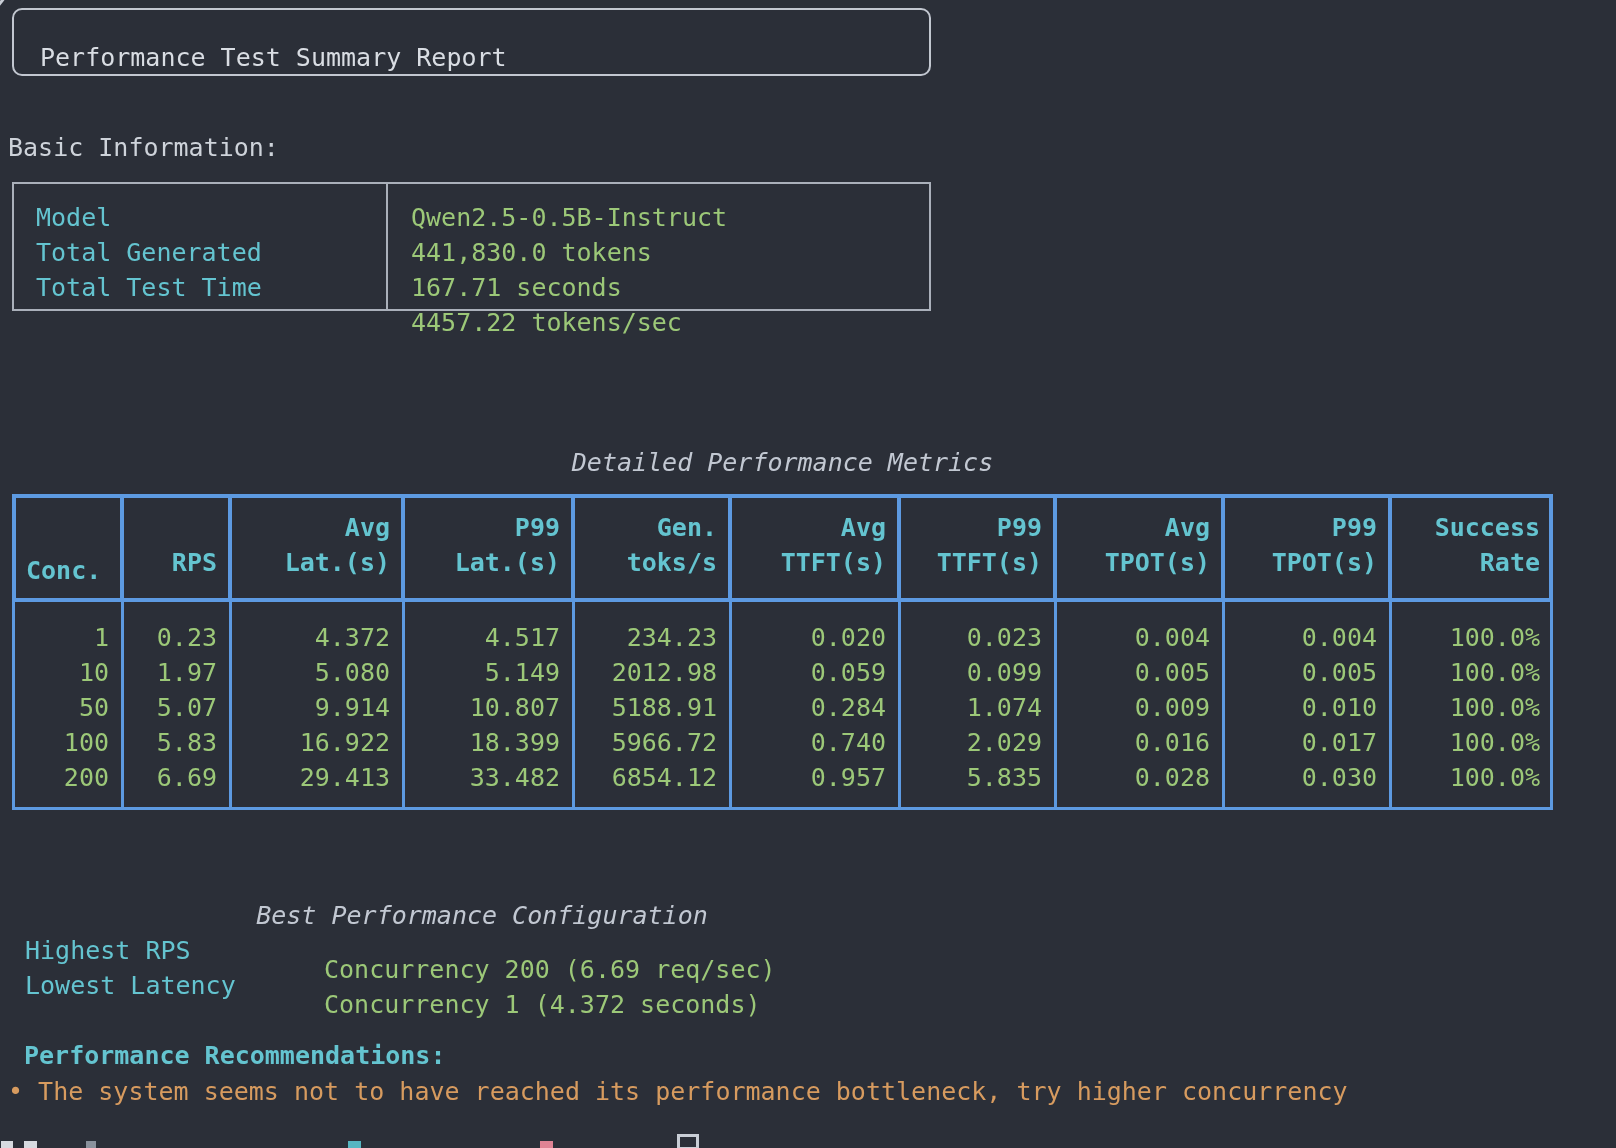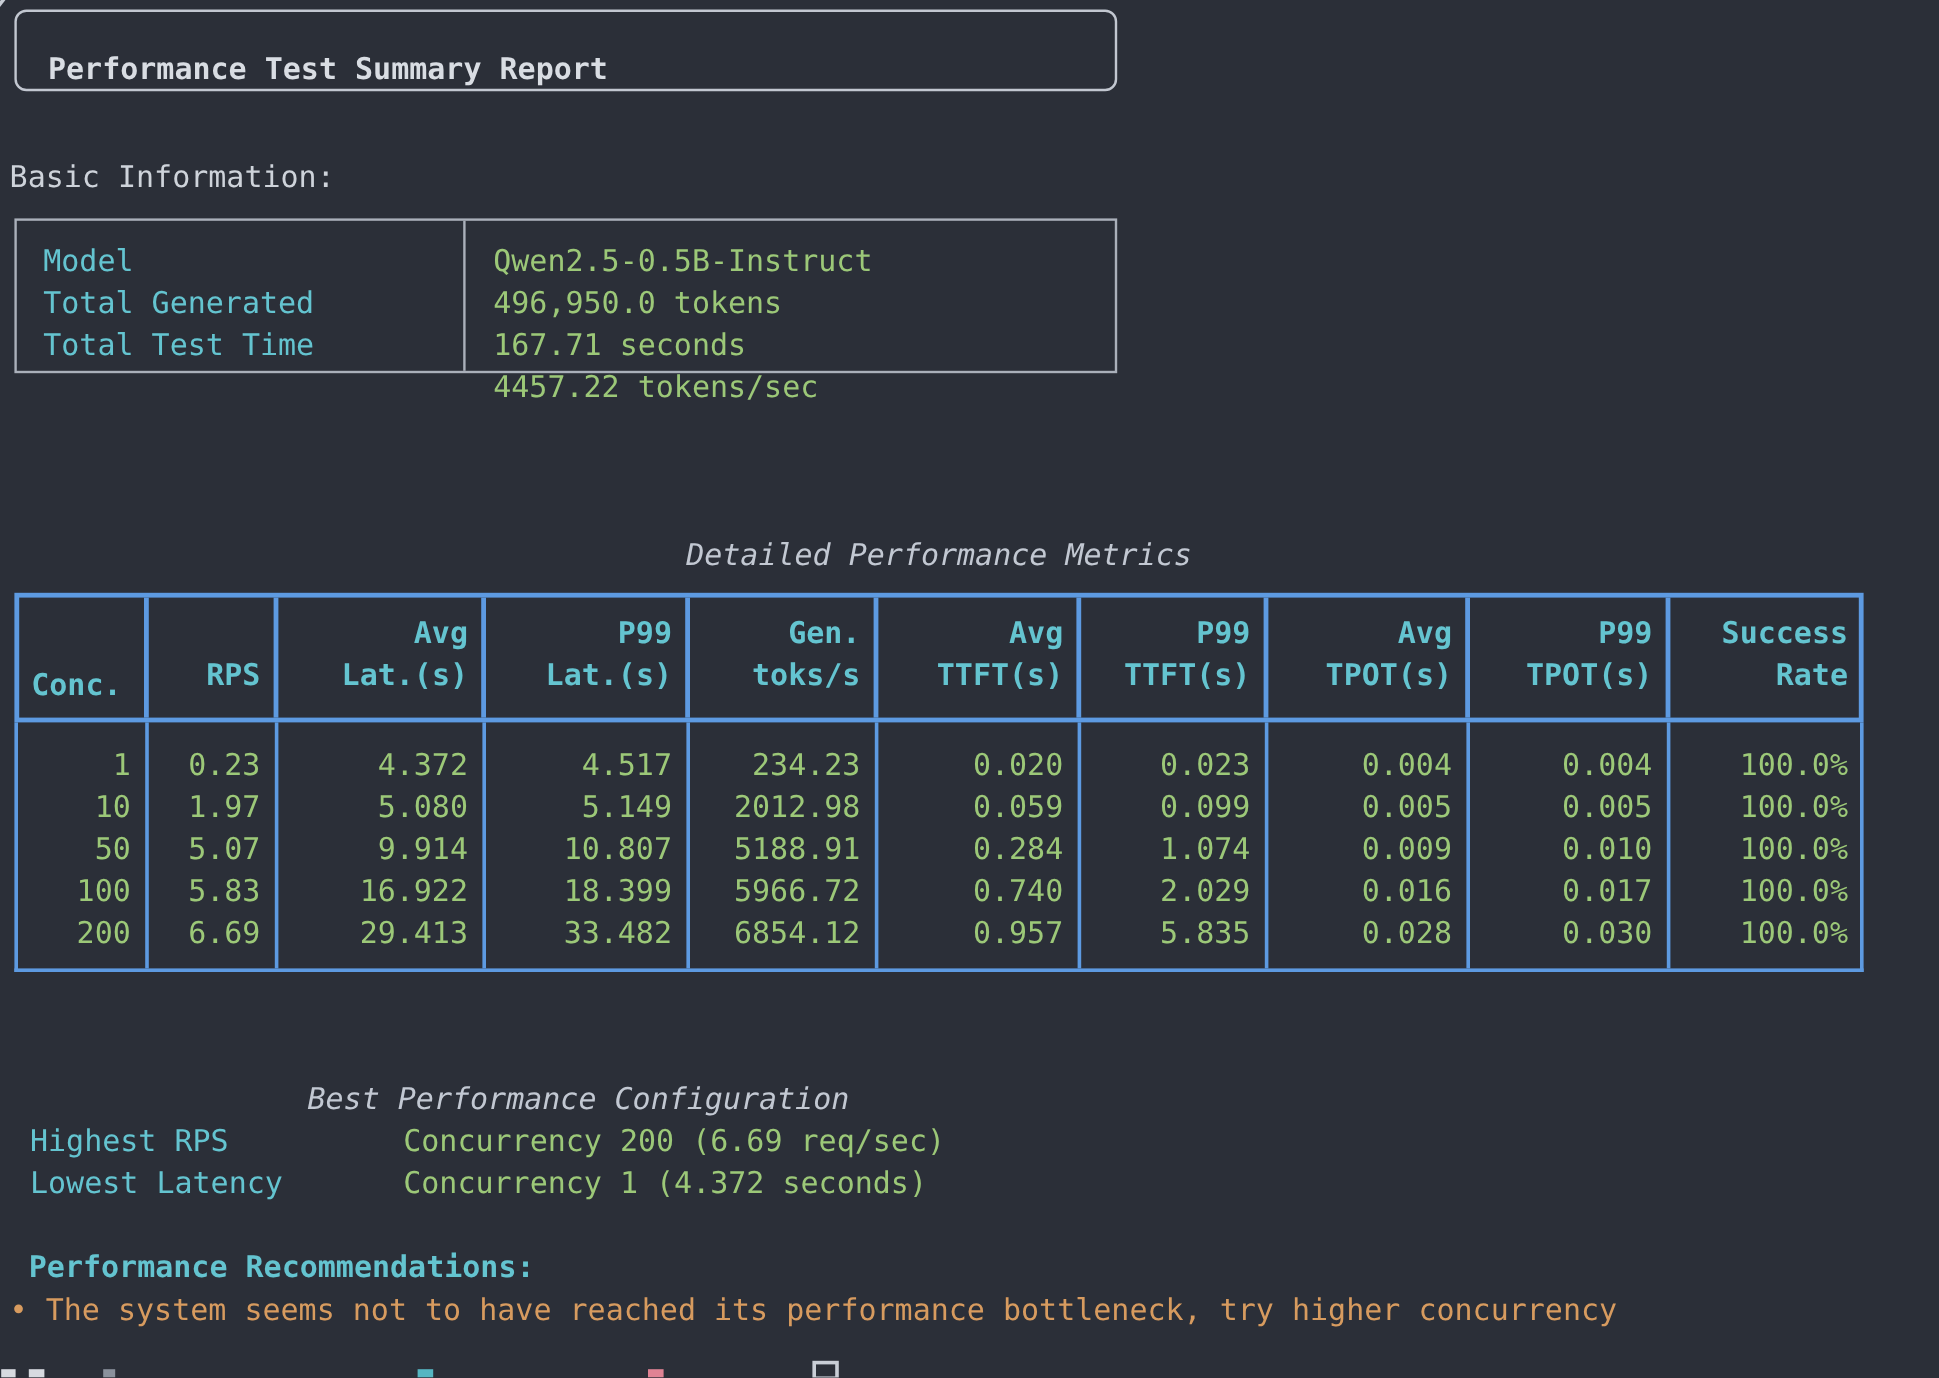--- a/index.html
+++ b/index.html
@@ -15,21 +15,21 @@
     font-size:25px;line-height:35px;
     position:relative;
   }
   .abs{position:absolute;}
 
   
   .corner-glyph{left:-2px;top:-7px;width:3px;height:22px;background:#c9ced6;transform:rotate(38deg);}
 
   
   .title-panel{left:12px;top:8px;width:919px;height:68px;border:2px solid var(--title-border);border-radius:10px;display:flex;align-items:center;}
-  .title-panel span{margin-left:26px;font-weight:bold;color:var(--white);margin-top:30px;}
+  .title-panel span{margin-left:26px;font-weight:normal;color:var(--white);margin-top:30px;}
 
   
   .section-heading{left:8px;top:130px;color:#ced3da;}
 
   
   .info-panel{left:12px;top:182px;width:919px;height:129px;border:2px solid var(--gray-border);}
   .info-divider{position:absolute;left:372px;top:0;bottom:0;width:2px;background:var(--gray-border);}
   .info-rows{position:absolute;left:0;top:16px;right:0;}
   .info-row{position:relative;height:35px;}
   .info-row .lbl{position:absolute;left:22px;color:var(--cyan);}
@@ -53,21 +53,21 @@
   .h-cell.first{justify-content:flex-start;padding:0 0 14px 14px;text-align:left;}
   .m-body{position:absolute;left:0;top:108px;width:1541px;height:208px;display:grid;
     grid-template-columns:110px 108px 173px 170px 157px 169px 156px 168px 167px 163px;
     grid-auto-rows:35px;padding-top:18px;align-content:start;}
   .d-cell{text-align:right;padding-right:13px;color:var(--green);}
 
   
   .best-rows{left:12px;top:933px;width:940px;}
   .best-row{position:relative;height:35px;}
   .best-row .lbl{position:absolute;left:13px;color:var(--cyan);}
-  .best-row .val{position:absolute;left:324px;color:var(--green);}
+  .best-row .val{position:absolute;left:312px;color:var(--green);margin-top:19px;}
 
   
   .rec-heading{left:24px;top:1038px;color:var(--cyan);font-weight:bold;}
   .rec-item{left:8px;top:1074px;color:var(--orange);white-space:nowrap;}
 
   
   .frag{position:absolute;}
   .frag-box{position:absolute;border:3px solid #c9ced6;background:transparent;}
 </style>
 </head>
@@ -83,21 +83,21 @@
 
 <div class="abs info-panel">
   <div class="info-divider"></div>
   <div class="info-rows" id="info-rows">
       <div class="info-row">
         <span class="lbl">Model</span>
         <span class="val">Qwen2.5-0.5B-Instruct</span>
       </div>
       <div class="info-row">
         <span class="lbl">Total Generated</span>
-        <span class="val">496,950.0 tokens</span>
+        <span class="val">441,830.0 tokens</span>
       </div>
       <div class="info-row">
         <span class="lbl">Total Test Time</span>
         <span class="val">167.71 seconds</span>
       </div>
       <div class="info-row">
         <span class="val">4457.22 tokens/sec</span>
       </div>
     </div>
 </div>

